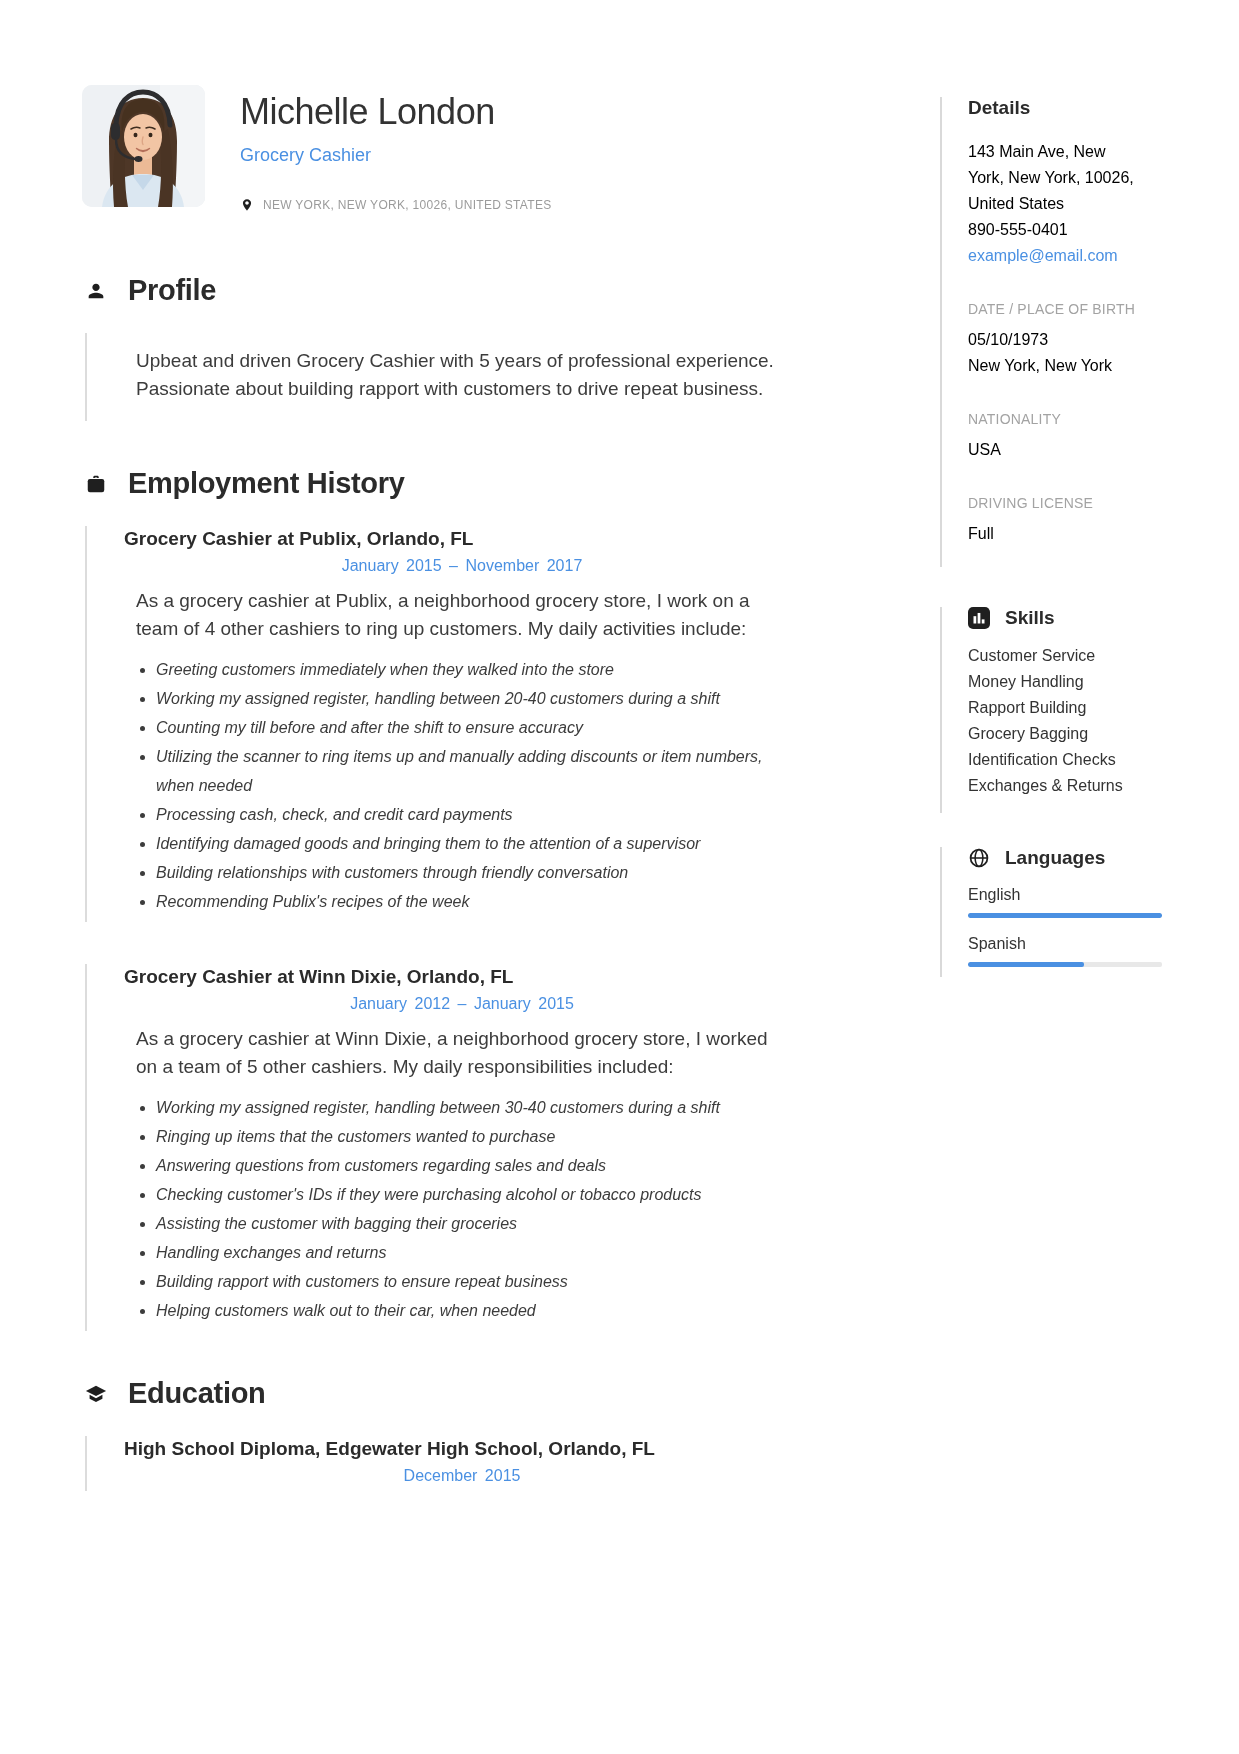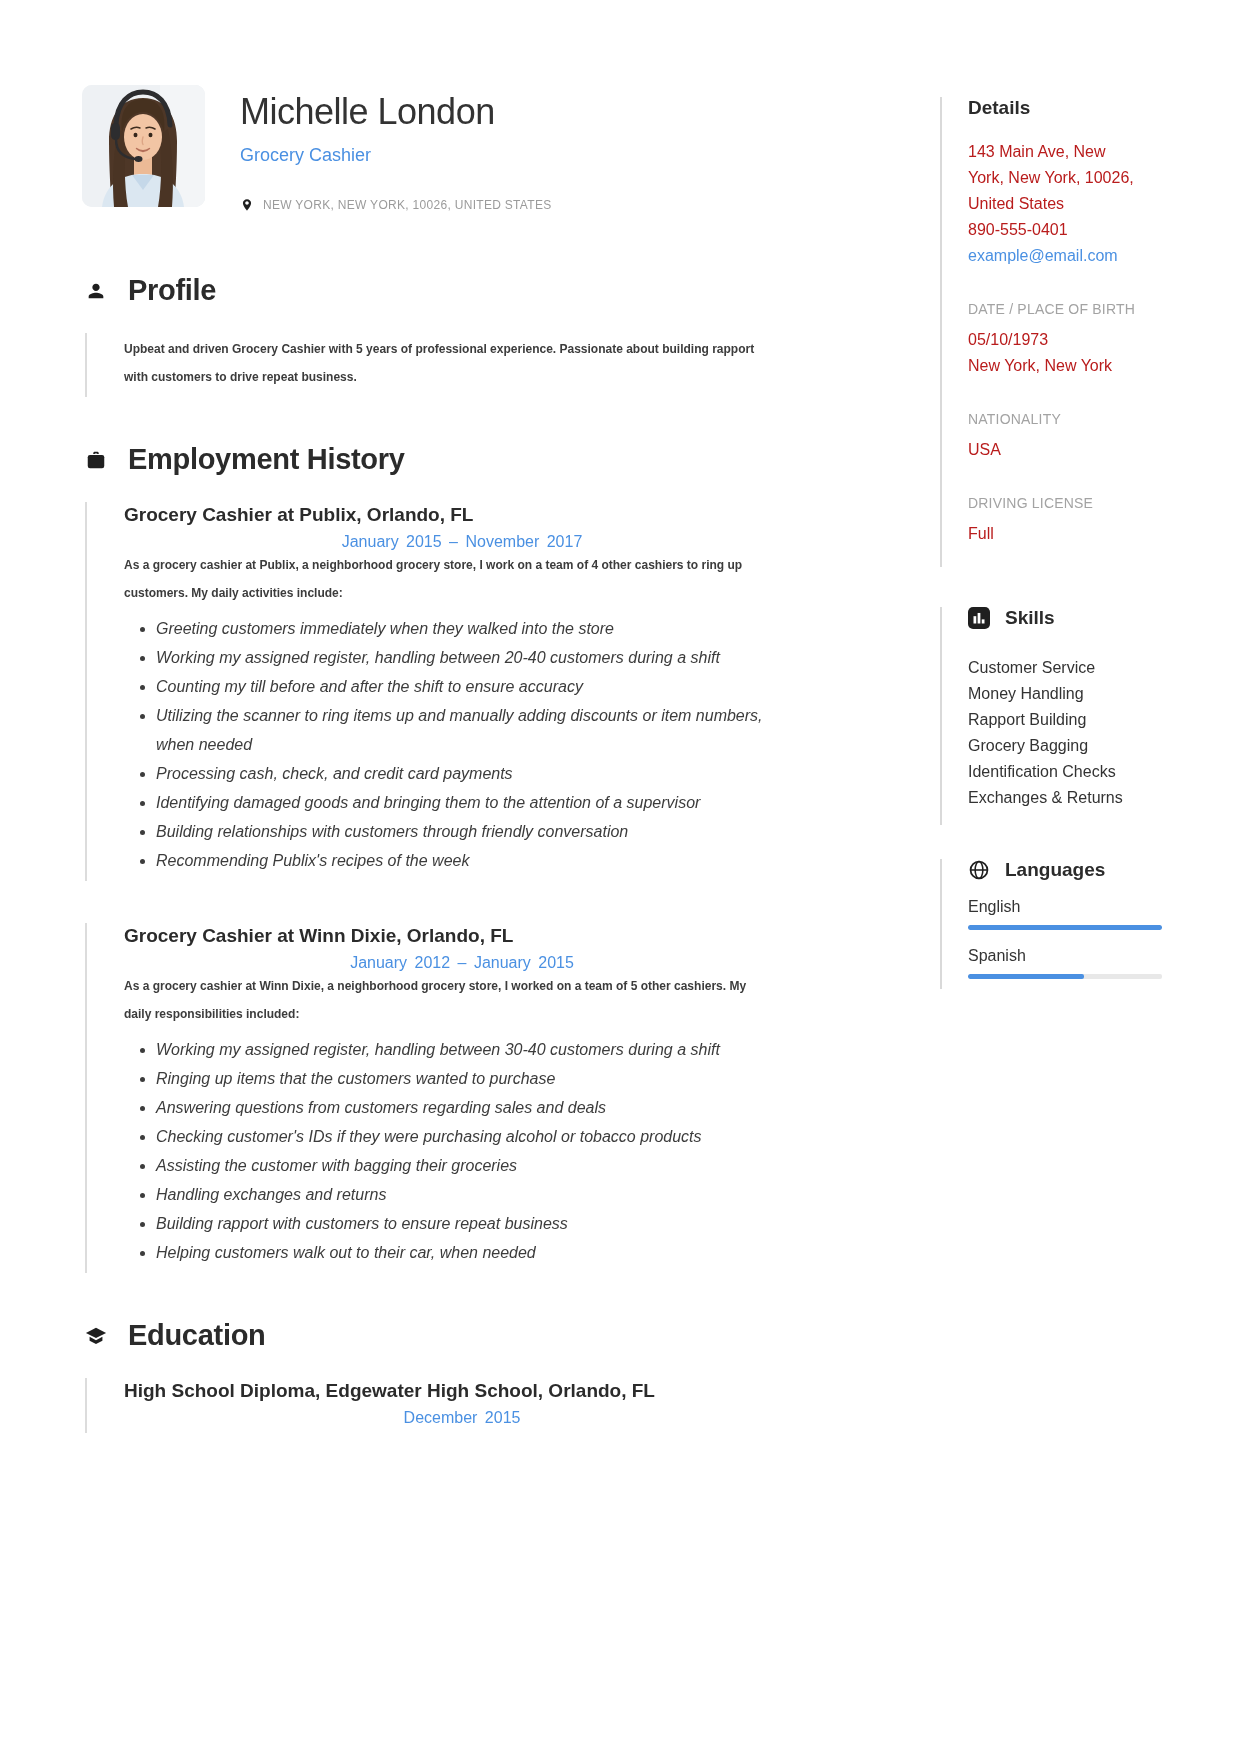--- a/index.html
+++ b/index.html
@@ -23,39 +23,39 @@
 
   
   .section { margin-top:60px; }
   .section.tight { margin-top:46px; }
   .sec-head { display:flex; align-items:center; gap:21px; }
   .sec-icon { width:22px; height:22px; flex:none; margin-left:3px; }
   h2.sec-title { margin:0; font-size:29px; font-weight:700; color:var(--dark); letter-spacing:-0.3px; }
 
   .entry { margin-left:3px; margin-top:26px; border-left:2px solid var(--rule); padding:2px 0 6px 37px; }
   .entry + .entry { margin-top:42px; }
-  .entry p { margin:0; max-width:640px; font-size:12px; line-height:28px; color:var(--text);font-weight:bold; }
+  .entry p { margin:12px; max-width:640px; font-size:19px; line-height:28px; color:var(--text); }
   .entry-title { font-size:19px; font-weight:700; color:var(--dark); }
   .entry-dates { margin-top:7px; font-size:16px; color:var(--accent); word-spacing:3px;text-align:center; }
   .entry-summary { margin-top:24px; }
   .entry ul { margin:7px 0 0; padding-left:32px; max-width:640px;font-style:italic; }
   .entry li { font-size:16px; line-height:29px; color:var(--text); }
 
   
   .side-block { border-left:2px solid #d9d9d9; padding:0 0 20px 26px; }
   .side-block.skills { margin-top:40px; padding-bottom:14px; }
   .side-block.languages { margin-top:34px; padding-bottom:10px; }
   h3.side-title { margin:0; font-size:19px; font-weight:700; color:var(--dark); }
   .details h3.side-title { margin-bottom:20px; }
-  .side-text { font-size:16px; line-height:26px; color:#b91c1c; }
+  .side-text { font-size:16px; line-height:26px; color:#000000; }
   .email-link { color:var(--accent); text-decoration:none; font-size:16px; line-height:26px; display:inline-block; }
   .side-label { margin-top:32px; margin-bottom:10px; font-size:14px; color:#a3a3a3; letter-spacing:0.2px; }
   .side-head-row { display:flex; align-items:center; gap:15px; }
   .side-head-row .side-icon { width:22px; height:22px; flex:none; }
-  .skill-list { margin-top:26px; }
+  .skill-list { margin-top:14px; }
   .skill-item { font-size:16px; line-height:26px; color:#333333; }
   .lang-item { margin-top:17px; }
   .lang-item:first-of-type { margin-top:16px; }
   .lang-name { font-size:16px; color:#333333; }
   .bar { margin-top:9px; height:5px; background:var(--track); border-radius:2px; overflow:hidden; }
   .bar-fill { height:100%; background:var(--accent); border-radius:2px; }
 </style>
 </head>
 <body>
 

